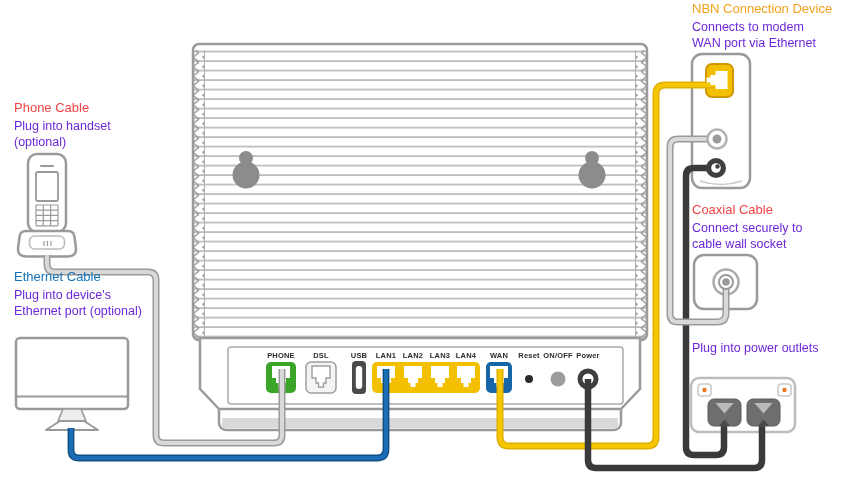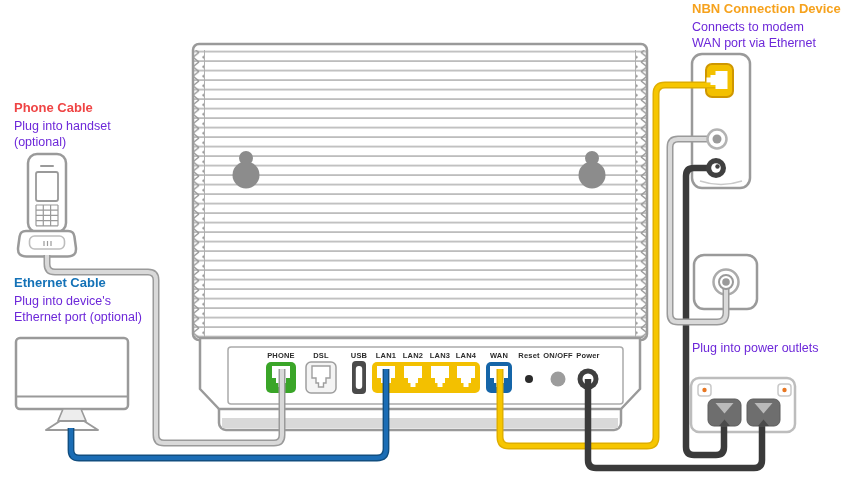--- a/index.html
+++ b/index.html
@@ -1,20 +1,20 @@
 <!DOCTYPE html>
 <html><head>
 <meta charset="utf-8">
 <style>
   html,body{margin:0;padding:0;background:#fff;}
   .canvas{position:relative;width:841px;height:479px;background:#fff;overflow:hidden;
           font-family:"Liberation Sans",sans-serif;}
   .canvas svg{position:absolute;left:0;top:0;}
   .ann{position:absolute;white-space:nowrap;}
-  .ann .t{font-weight:bold;font-size:13px;margin:0 0 3px 0;}
+  .ann .t{font-weight:normal;font-size:13px;margin:0 0 3px 0;}
   .ann .l{font-size:12.5px;color:#6d28d9;line-height:16px;}
   .t-gray{color:#ef4444;}
   .t-blue{color:#1472b7;}
   .t-orange{color:#f6a21d;}
   .portlabel{font-family:"Liberation Sans",sans-serif;font-weight:bold;font-size:7.5px;
              fill:#2b2b2b;letter-spacing:.2px;}
 </style>
 </head>
 <body>
 
@@ -190,30 +190,35 @@
     <path d="M758,426 L763.5,419.5 L769,426 Z" fill="#4a4a4a"></path>
   </g>
 </svg>
 
 <div class="ann" style="left:14px;top:100px;">
   <div class="t t-gray">Phone Cable</div>
   <div class="l">Plug into handset</div>
   <div class="l">(optional)</div>
 </div>
 
-<div class="ann" style="left:14px;top:275px;">
+<div class="ann" style="left:14px;top:269px;">
   <div class="t t-blue">Ethernet Cable</div>
   <div class="l">Plug into device's</div>
   <div class="l">Ethernet port (optional)</div>
 </div>
 
 <div class="ann" style="left:692px;top:1px;">
   <div class="t t-orange">NBN Connection Device</div>
   <div class="l">Connects to modem</div>
   <div class="l">WAN port via Ethernet</div>
 </div>
 
+<div class="ann" style="left:692px;top:202px;">
+  <div class="t t-gray">Coaxial Cable</div>
+  <div class="l">Connect securely to</div>
+  <div class="l">cable wall socket</div>
+</div>
 
 <div class="ann" style="left:692px;top:340px;">
   <div class="l">Plug into power outlets</div>
 </div>
 
 </div>
 
 </body></html>

